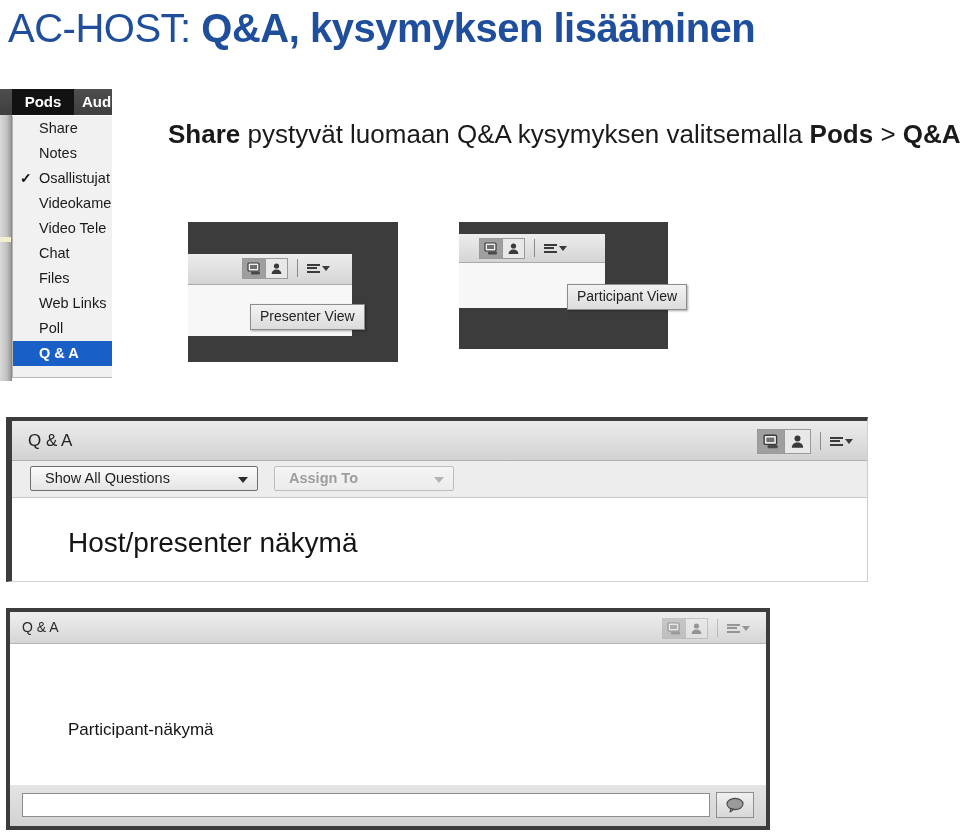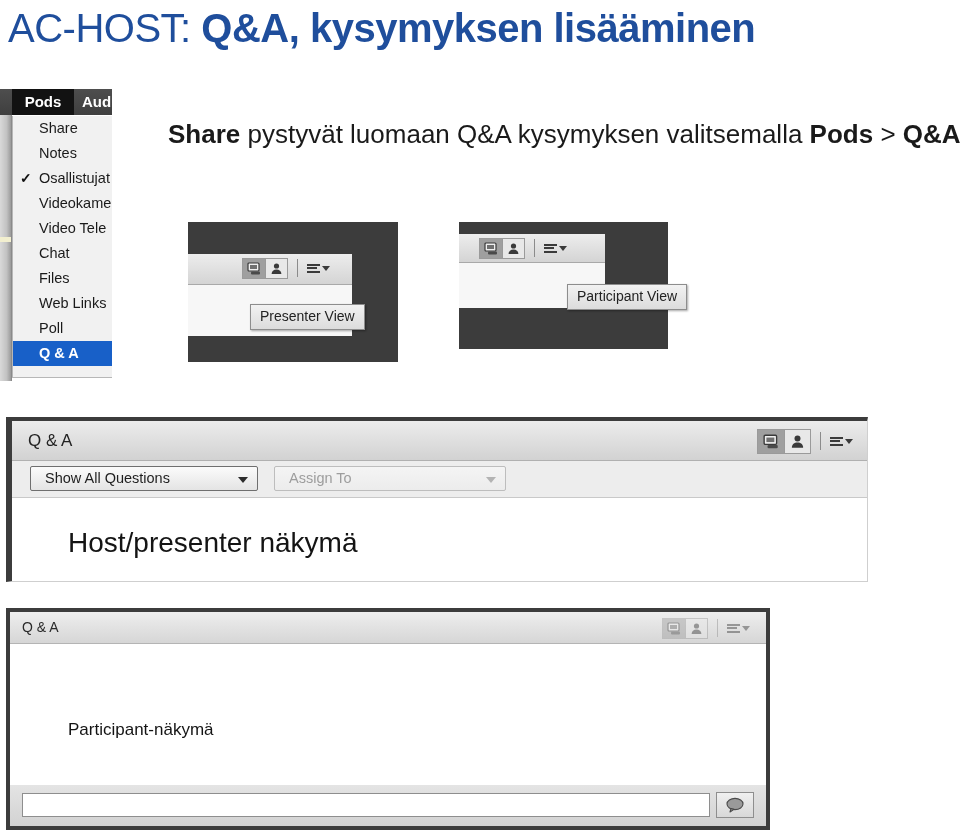--- a/index.html
+++ b/index.html
@@ -257,21 +257,21 @@
   .dd .dd-caret {
     position: absolute;
     right: 9px; top: 10px;
     width: 0; height: 0;
     border-left: 5px solid transparent;
     border-right: 5px solid transparent;
     border-top: 6px solid #2c2c2c;
   }
   .dd.disabled .dd-caret { border-top-color: #b3b3b3; }
   #dd-show-all { left: 18px; width: 228px; }
-  #dd-assign-to { left: 262px; width: 232px; }
+  #dd-assign-to { left: 262px; width: 180px; font-weight: bold; }
 
   #host-qa-pod .host-note {
     position: absolute;
     left: 56px;
     top: 106px;
     font-size: 28px;
     color: #141414;
     white-space: nowrap;
   }
 

